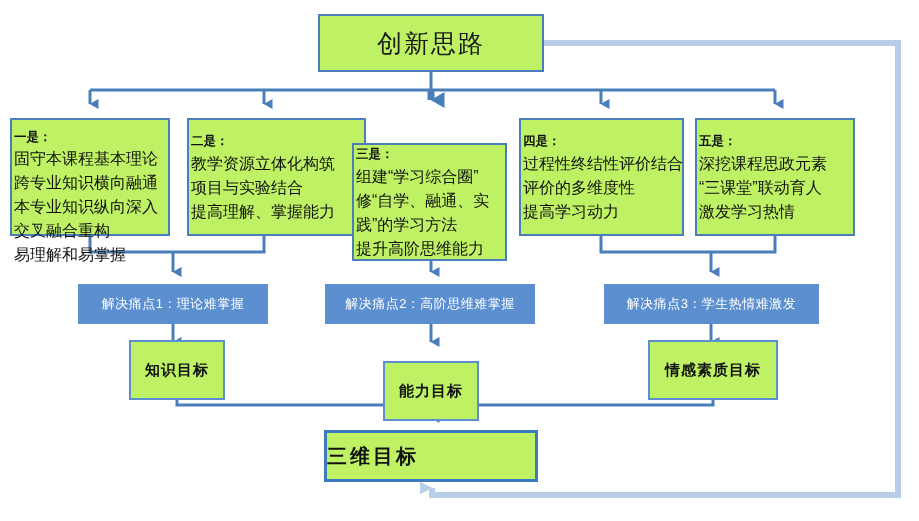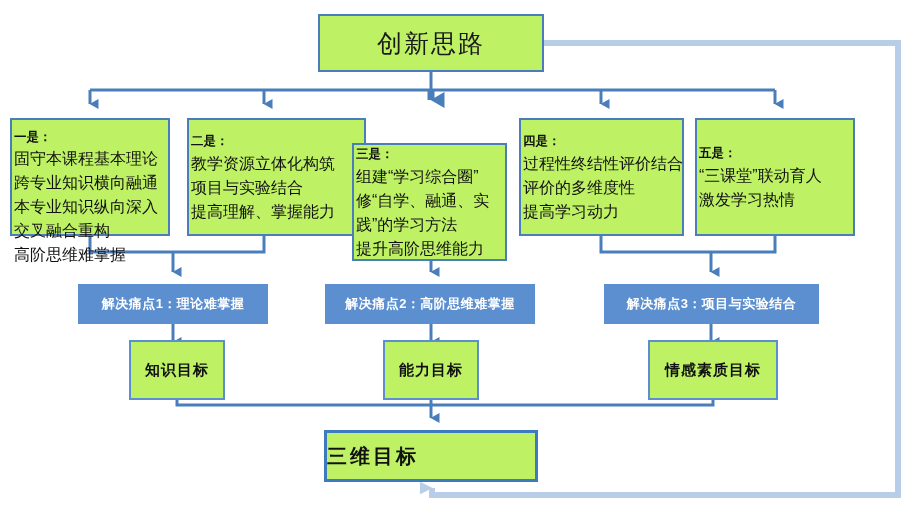--- a/index.html
+++ b/index.html
@@ -40,34 +40,34 @@
   .sbox.b4{left:519px;width:165px;justify-content:center;}
   .sbox.b5{left:695px;width:160px;justify-content:center;}
   .sbox.b2 .inner,.sbox.b3 .inner,.sbox.b4 .inner,.sbox.b5 .inner{
     display:flex;flex-direction:column;
   }
 
   
   .bar{
     position:absolute;height:40px;background:#5b8fd0;
     display:flex;align-items:center;justify-content:center;
-    color:#ffffff;font-size:13px;font-weight:bold;letter-spacing:.5px;
+    color:#ffffff;font-size:13px;font-weight:normal;letter-spacing:.5px;
   }
   .bar.p1{left:78px;top:284px;width:190px;}
   .bar.p2{left:325px;top:284px;width:210px;}
   .bar.p3{left:604px;top:284px;width:215px;}
 
   
   .goal{
     top:340px;height:60px;border:2.2px solid #5b8fd0;
     display:flex;align-items:center;justify-content:center;
     font-size:15px;font-weight:bold;color:#111;letter-spacing:1px;
   }
   .goal.g1{left:129px;width:96px;}
-  .goal.g2{left:383px;width:96px;}
+  .goal.g2{left:383px;width:96px;margin-top:21px;}
   .goal.g3{left:648px;width:130px;}
 
   
   .final-box{
     left:324px;top:430px;width:214px;height:52px;
     border:3px solid #3d7ac0;
     display:flex;align-items:center;justify-content:flex-start;
   }
   .final-box .txt{font-size:20px;font-weight:bold;color:#111;letter-spacing:3px;}
 </style>
@@ -131,21 +131,21 @@
     <span class="txt">创新思路</span>
   </div>
 
   <div class="node sbox b1">
     <div class="inner">
       <div class="head">一是：</div>
       <div class="line">固守本课程基本理论</div>
       <div class="line">跨专业知识横向融通</div>
       <div class="line">本专业知识纵向深入</div>
       <div class="line">交叉融合重构</div>
-      <div class="line">高阶思维难掌握</div>
+      <div class="line">易理解和易掌握</div>
     </div>
   </div>
 
   <div class="node sbox b2">
     <div class="inner">
       <div class="head">二是：</div>
       <div class="line">教学资源立体化构筑</div>
       <div class="line">项目与实验结合</div>
       <div class="line">提高理解、掌握能力</div>
     </div>
@@ -166,28 +166,29 @@
       <div class="head">四是：</div>
       <div class="line">过程性终结性评价结合</div>
       <div class="line">评价的多维度性</div>
       <div class="line">提高学习动力</div>
     </div>
   </div>
 
   <div class="node sbox b5">
     <div class="inner">
       <div class="head">五是：</div>
+      <div class="line">深挖课程思政元素</div>
       <div class="line">“三课堂”联动育人</div>
       <div class="line">激发学习热情</div>
     </div>
   </div>
 
   <div class="bar p1">解决痛点1：理论难掌握</div>
   <div class="bar p2">解决痛点2：高阶思维难掌握</div>
-  <div class="bar p3">解决痛点3：项目与实验结合</div>
+  <div class="bar p3">解决痛点3：学生热情难激发</div>
 
   <div class="node goal g1">知识目标</div>
   <div class="node goal g2">能力目标</div>
   <div class="node goal g3">情感素质目标</div>
 
   <div class="node final-box">
     <span class="txt">三维目标</span>
   </div>
 
 </div>

